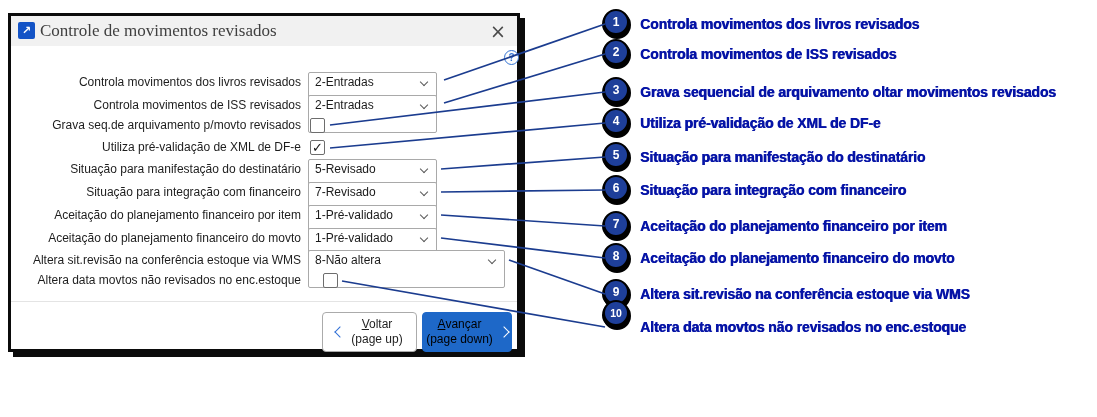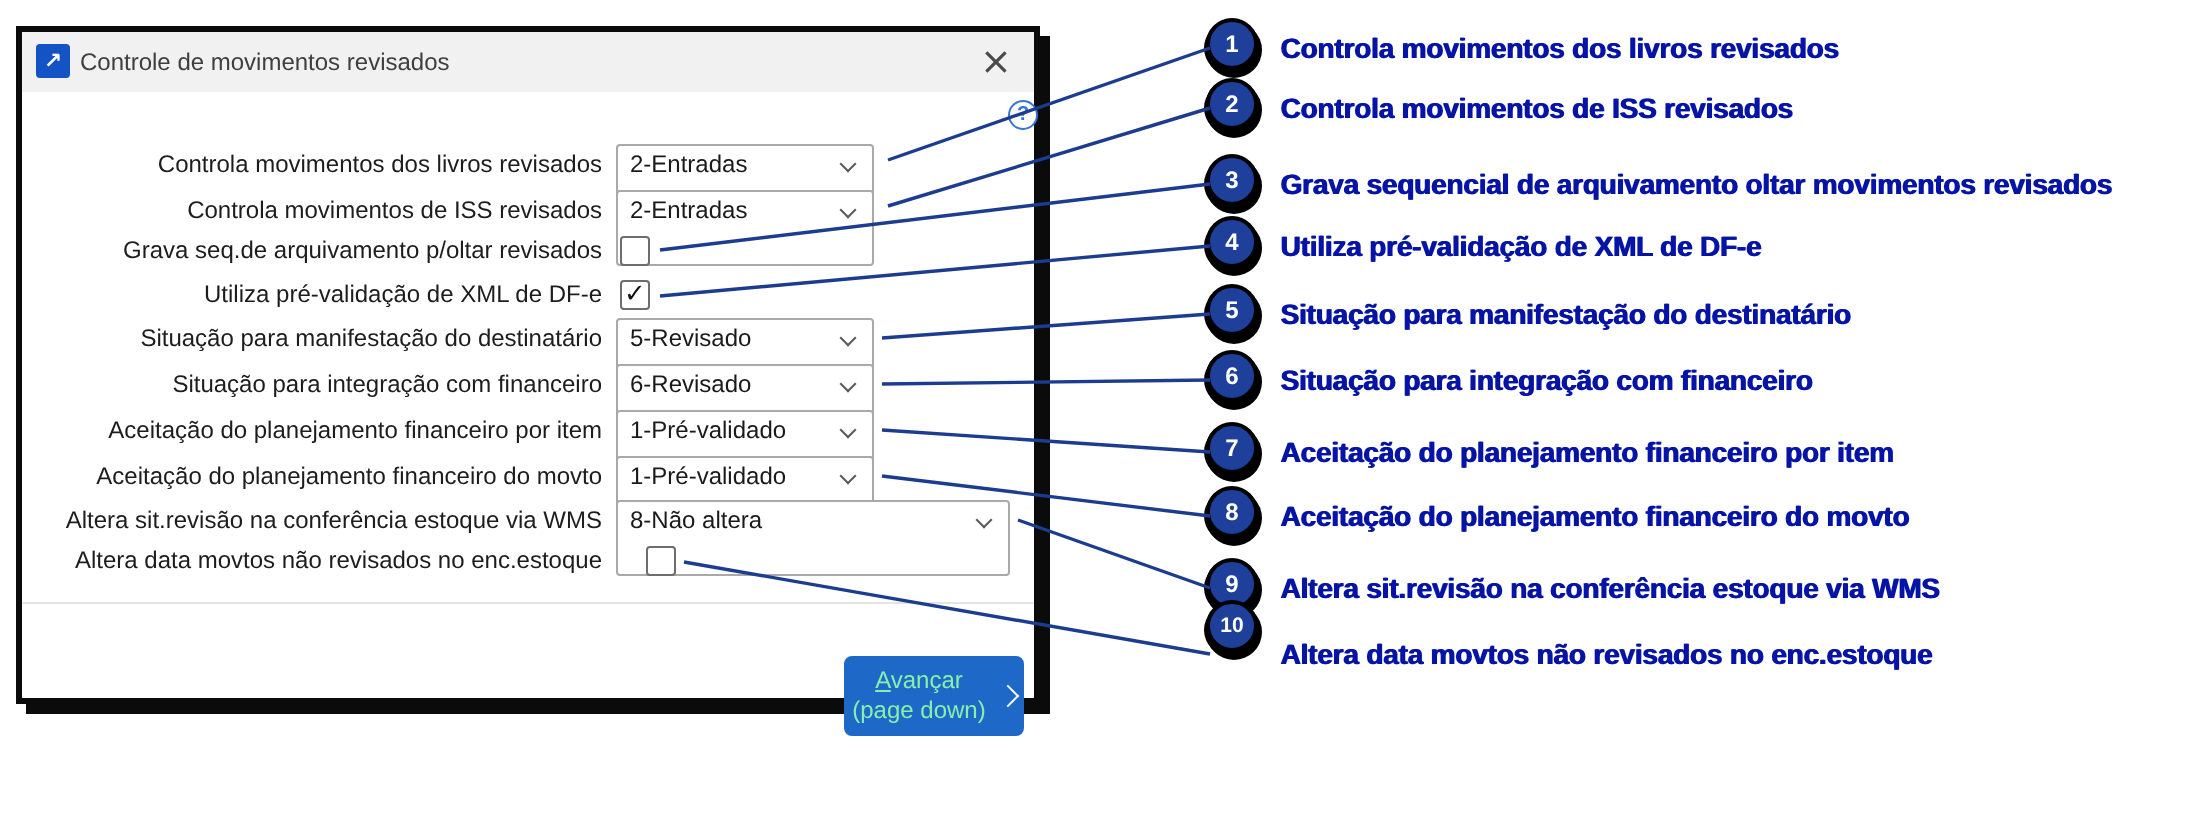--- a/index.html
+++ b/index.html
@@ -9,21 +9,21 @@
 
   
   .window { position:absolute; left:8px; top:13px; width:512px; height:339px;
             background:#fff; border:3px solid #0b0b0b; box-shadow:5px 5px 0 #0b0b0b; }
   .titlebar { position:absolute; left:0; top:0; width:100%; height:30px; background:#f1f1f1;
               display:flex; align-items:center; }
   .app-icon { position:absolute; left:7px; top:6px; width:17px; height:17px; background:#1353c6;
               border-radius:2px; color:#fff; font-size:11px; font-weight:bold;
               display:flex; align-items:center; justify-content:center; }
   .title-text { position:absolute; left:29px; top:0; height:30px; line-height:30px;
-                font-size:12px; color:#3f3f3f; white-space:nowrap; }
+                font-size:17px; color:#3f3f3f; white-space:nowrap;font-family:Liberation Serif, serif; }
   .close-btn { position:absolute; right:4px; top:0; width:30px; height:30px; border:0; background:transparent;
                font-size:19px; color:#4a4a4a; line-height:30px; text-align:center; cursor:pointer;
                font-family:"DejaVu Sans",sans-serif; }
   .help-icon { position:absolute; left:493px; top:34px; width:15px; height:15px; border-radius:50%;
                border:1.5px solid #3474d4; color:#3474d4; font-size:10px; font-weight:bold;
                display:flex; align-items:center; justify-content:center; background:#fdfdfd; }
 
   
   .row-label { position:absolute; left:0; width:290px; text-align:right; font-size:12px;
                color:#1d1d1d; white-space:nowrap; }
@@ -39,21 +39,21 @@
          font-family:"DejaVu Sans",sans-serif; }
 
   .separator { position:absolute; left:0; top:285px; width:100%; height:1px; background:#e4e4e4; }
 
   
   .btn { position:absolute; top:296px; height:40px; border-radius:4px; cursor:pointer;
          display:flex; align-items:center; justify-content:center; gap:7px;
          font-family:"Liberation Sans",sans-serif; }
   .btn .btn-text { text-align:center; font-size:12px; line-height:15px; }
   .btn-back { left:311px; width:95px; background:#fff; border:1px solid #ababab; color:#1f1f1f; }
-  .btn-next { left:411px; width:90px; background:#1e68c8; border:1px solid #1e68c8; color:#86efac;margin-top:16px; }
+  .btn-next { left:411px; width:90px; background:#1e68c8; border:1px solid #1e68c8; color:#000000; }
   .chev { width:8px; height:8px; flex:0 0 auto; }
   .chev-left  { border-left:1.8px solid #2f6fd6; border-bottom:1.8px solid #2f6fd6; transform:rotate(45deg); }
   .chev-right { border-right:1.8px solid #fff; border-top:1.8px solid #fff; transform:rotate(45deg); }
 
   
   .ann-circle { position:absolute; width:26px; height:26px; border-radius:50%;
                 background:#1e3f9a; border:2px solid #000;
                 box-shadow:1px 3px 0 1px #000, -1px 2px 0 #000;
                 color:#fff; font-weight:bold; font-size:12px;
                 display:flex; align-items:center; justify-content:center; }
@@ -83,34 +83,34 @@
         <div class="row-label" style="top: 56px; line-height: 21px;">Controla movimentos dos livros revisados</div>
         <div class="dd" style="left: 297px; top: 56px; width: 129px;">
           <span class="dd-val">2-Entradas</span>
           <span class="dd-arrow"></span>
         </div>
         <div class="row-label" style="top: 79px; line-height: 21px;">Controla movimentos de ISS revisados</div>
         <div class="dd" style="left: 297px; top: 79px; width: 129px;">
           <span class="dd-val">2-Entradas</span>
           <span class="dd-arrow"></span>
         </div>
-        <div class="row-label" style="top: 102px; line-height: 15px;">Grava seq.de arquivamento p/oltar revisados</div>
+        <div class="row-label" style="top: 102px; line-height: 15px;">Grava seq.de arquivamento p/movto revisados</div>
         <div class="cbx" style="left: 299px; top: 102px;"></div>
         <div class="row-label" style="top: 124px; line-height: 15px;">Utiliza pré-validação de XML de DF-e</div>
         <div class="cbx" style="left: 299px; top: 124px;">
           <span>✓</span>
         </div>
         <div class="row-label" style="top: 143px; line-height: 21px;">Situação para manifestação do destinatário</div>
         <div class="dd" style="left: 297px; top: 143px; width: 129px;">
           <span class="dd-val">5-Revisado</span>
           <span class="dd-arrow"></span>
         </div>
         <div class="row-label" style="top: 166px; line-height: 21px;">Situação para integração com financeiro</div>
         <div class="dd" style="left: 297px; top: 166px; width: 129px;">
-          <span class="dd-val">6-Revisado</span>
+          <span class="dd-val">7-Revisado</span>
           <span class="dd-arrow"></span>
         </div>
         <div class="row-label" style="top: 189px; line-height: 21px;">Aceitação do planejamento financeiro por item</div>
         <div class="dd" style="left: 297px; top: 189px; width: 129px;">
           <span class="dd-val">1-Pré-validado</span>
           <span class="dd-arrow"></span>
         </div>
         <div class="row-label" style="top: 212px; line-height: 21px;">Aceitação do planejamento financeiro do movto</div>
         <div class="dd" style="left: 297px; top: 212px; width: 129px;">
           <span class="dd-val">1-Pré-validado</span>
@@ -120,20 +120,27 @@
         <div class="dd" style="left: 297px; top: 234px; width: 197px;">
           <span class="dd-val">8-Não altera</span>
           <span class="dd-arrow"></span>
         </div>
         <div class="row-label" style="top: 257px; line-height: 15px;">Altera data movtos não revisados no enc.estoque</div>
         <div class="cbx" style="left: 312px; top: 257px;"></div>
       </div>
 
     <div class="separator"></div>
 
+    <button class="btn btn-back">
+      <span class="chev chev-left"></span>
+      <span class="btn-text">
+        <span><u>V</u>oltar</span><br>
+        <span>(page up)</span>
+      </span>
+    </button>
 
     <button class="btn btn-next">
       <span class="btn-text">
         <span><u>A</u>vançar</span><br>
         <span>(page down)</span>
       </span>
       <span class="chev chev-right"></span>
     </button>
   </div>
 

